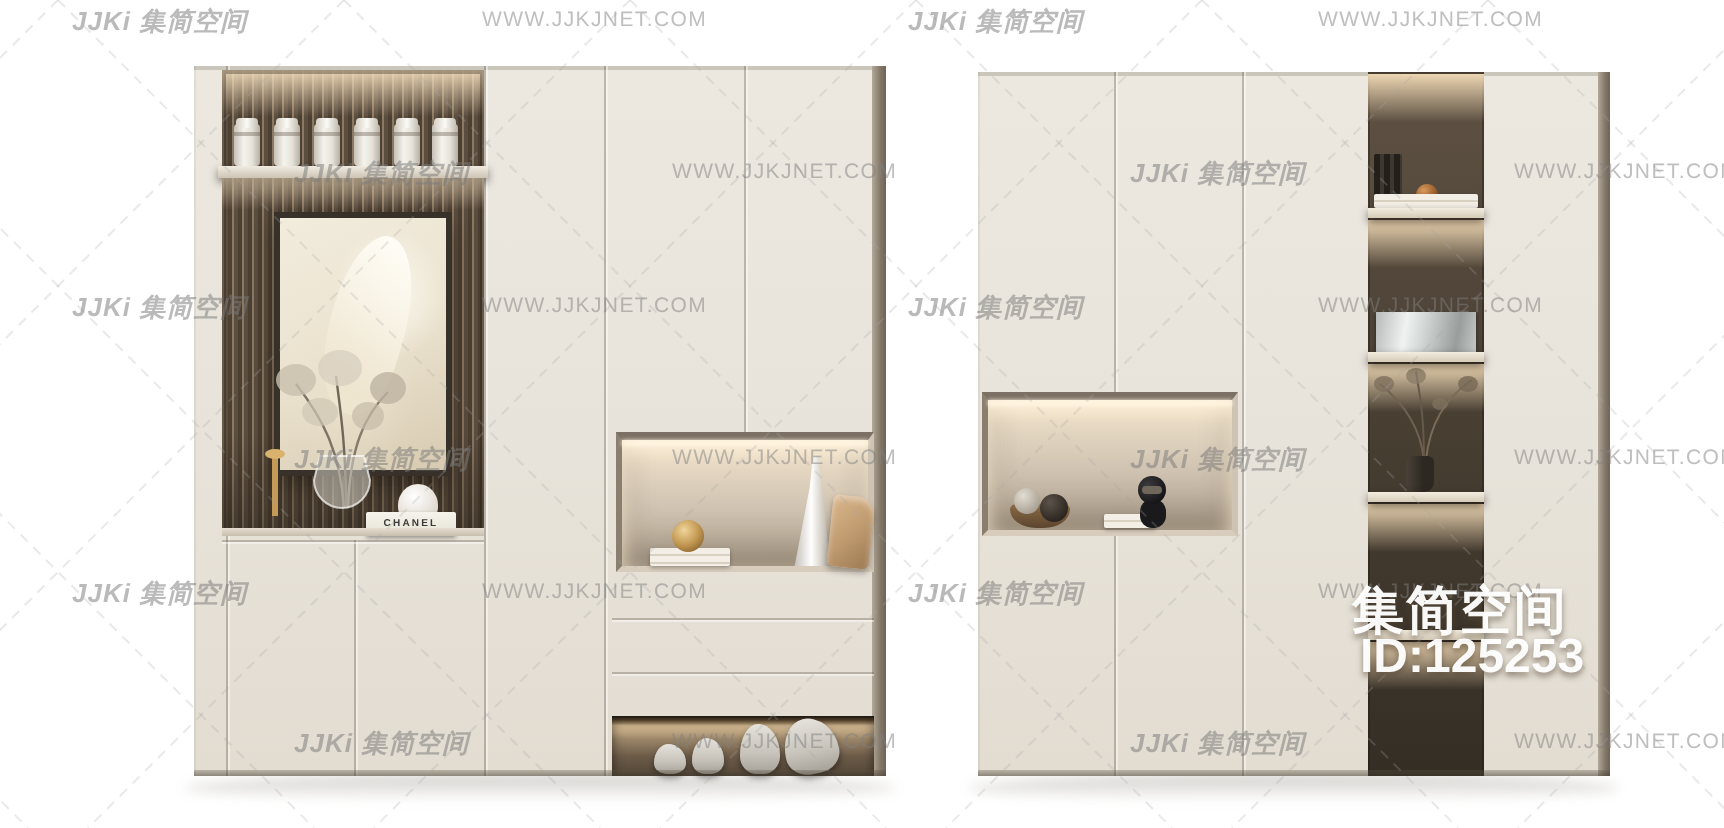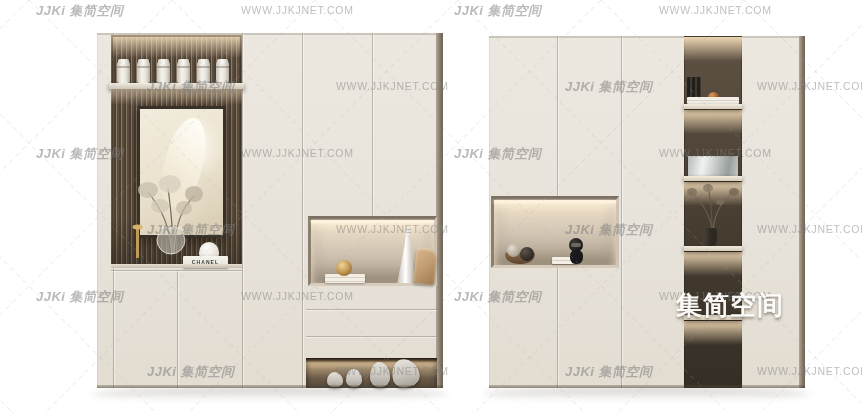--- a/index.html
+++ b/index.html
@@ -264,14 +264,15 @@
   <span class="wm wm-url" style="left:241px;top:290px;">WWW.JJKJNET.COM</span>
   <span class="wm wm-logo" style="left:454px;top:288px;">JJKi 集简空间</span>
   <span class="wm wm-url" style="left:659px;top:290px;">WWW.JJKJNET.COM</span>
 
   <span class="wm wm-logo" style="left:147px;top:363px;">JJKi 集简空间</span>
   <span class="wm wm-url" style="left:336px;top:365px;">WWW.JJKJNET.COM</span>
   <span class="wm wm-logo" style="left:565px;top:363px;">JJKi 集简空间</span>
   <span class="wm wm-url" style="left:757px;top:365px;">WWW.JJKJNET.COM</span>
 
   <div class="abs ov-brand">集简空间</div>
+  <div class="abs ov-id">ID:125253</div>
 
 </div>
 
 </body></html>

